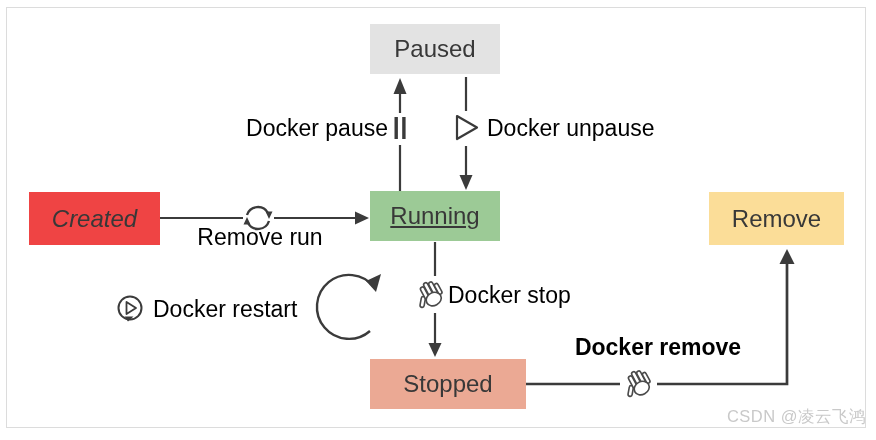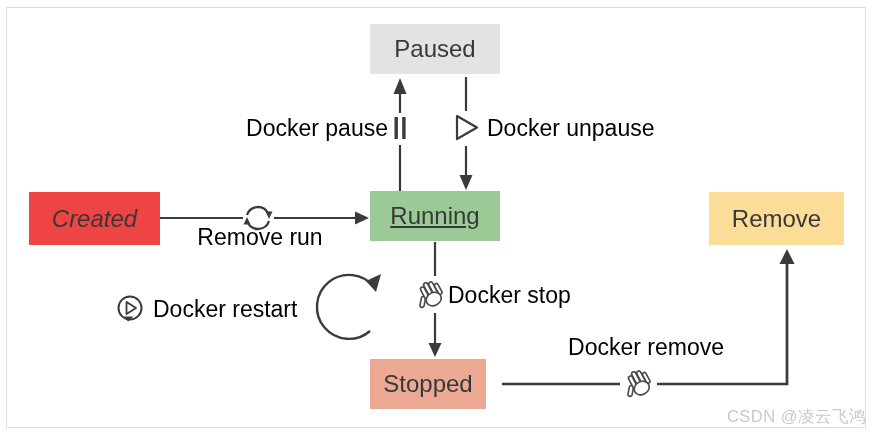--- a/index.html
+++ b/index.html
@@ -12,29 +12,29 @@
     border:1px solid #dcdcdc;box-sizing:border-box;pointer-events:none;
   }
   .layer{position:absolute;left:0;top:0;width:876px;height:440px;}
   .node{
     position:absolute;display:flex;align-items:center;justify-content:center;
     font-size:24px;color:#383838;
   }
   .node-created{left:29px;top:192px;width:131px;height:53px;background:#ef4444;font-style:italic;}
   .node-paused {left:370px;top:24px;width:130px;height:50px;background:#e3e3e3;text-align:center;}
   .node-running{left:370px;top:191px;width:130px;height:50px;background:#9cca96;text-decoration:underline;}
-  .node-stopped{left:370px;top:359px;width:116px;height:50px;background:#eba994;}
+  .node-stopped{left:370px;top:359px;width:156px;height:50px;background:#eba994;}
   .node-remove {left:709px;top:192px;width:135px;height:53px;background:#fbdd98;}
   .edge-label{position:absolute;font-size:23px;white-space:nowrap;color:#000000;}
   .lbl-run    {left:197px;top:224px;width:126px;text-align:center;}
   .lbl-pause  {left:238px;top:115px;width:150px;text-align:right;}
   .lbl-unpause{left:487px;top:115px;}
   .lbl-restart{left:153px;top:296px;}
   .lbl-stop   {left:448px;top:282px;}
-  .lbl-remove {left:552px;top:334px;width:172px;text-align:right;}
+  .lbl-remove {left:572px;top:334px;width:172px;text-align:center;font-weight:bold;}
   .watermark{
     position:absolute;right:10px;top:406px;font-size:16.5px;color:#c9c9c9;
     letter-spacing:0.5px;
     margin-left:34px;
   }
 </style>
 </head>
 <body>
 
 <div class="canvas">

